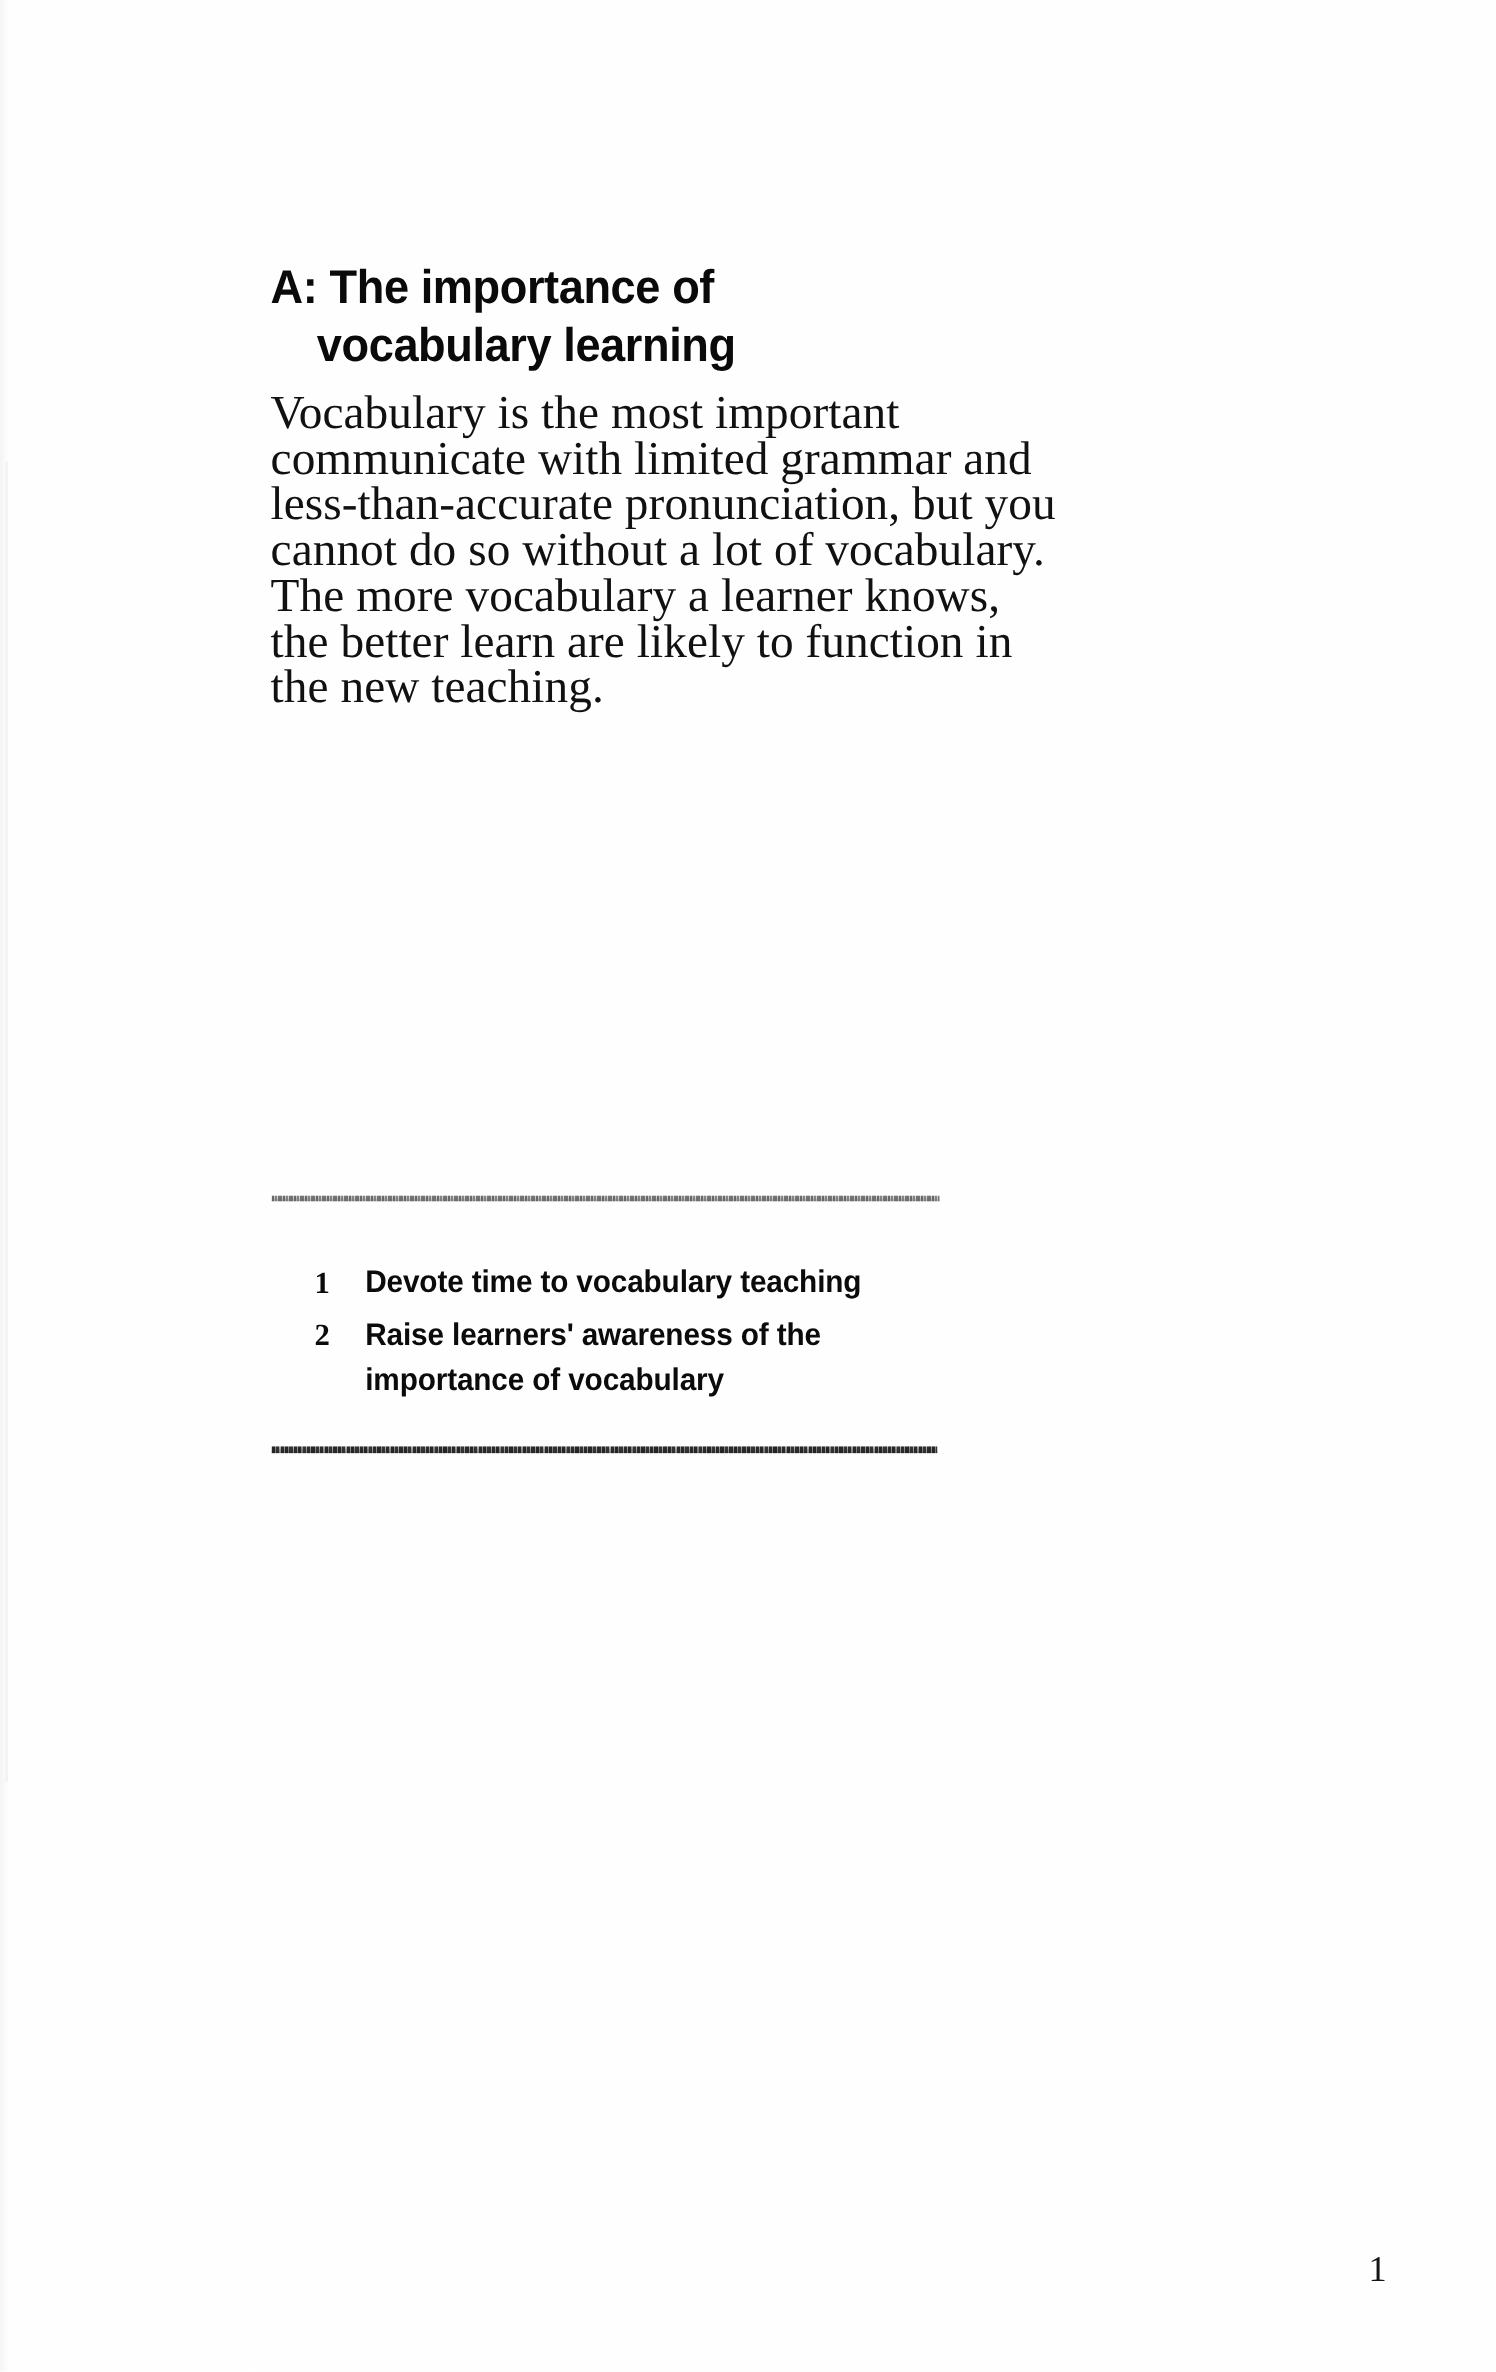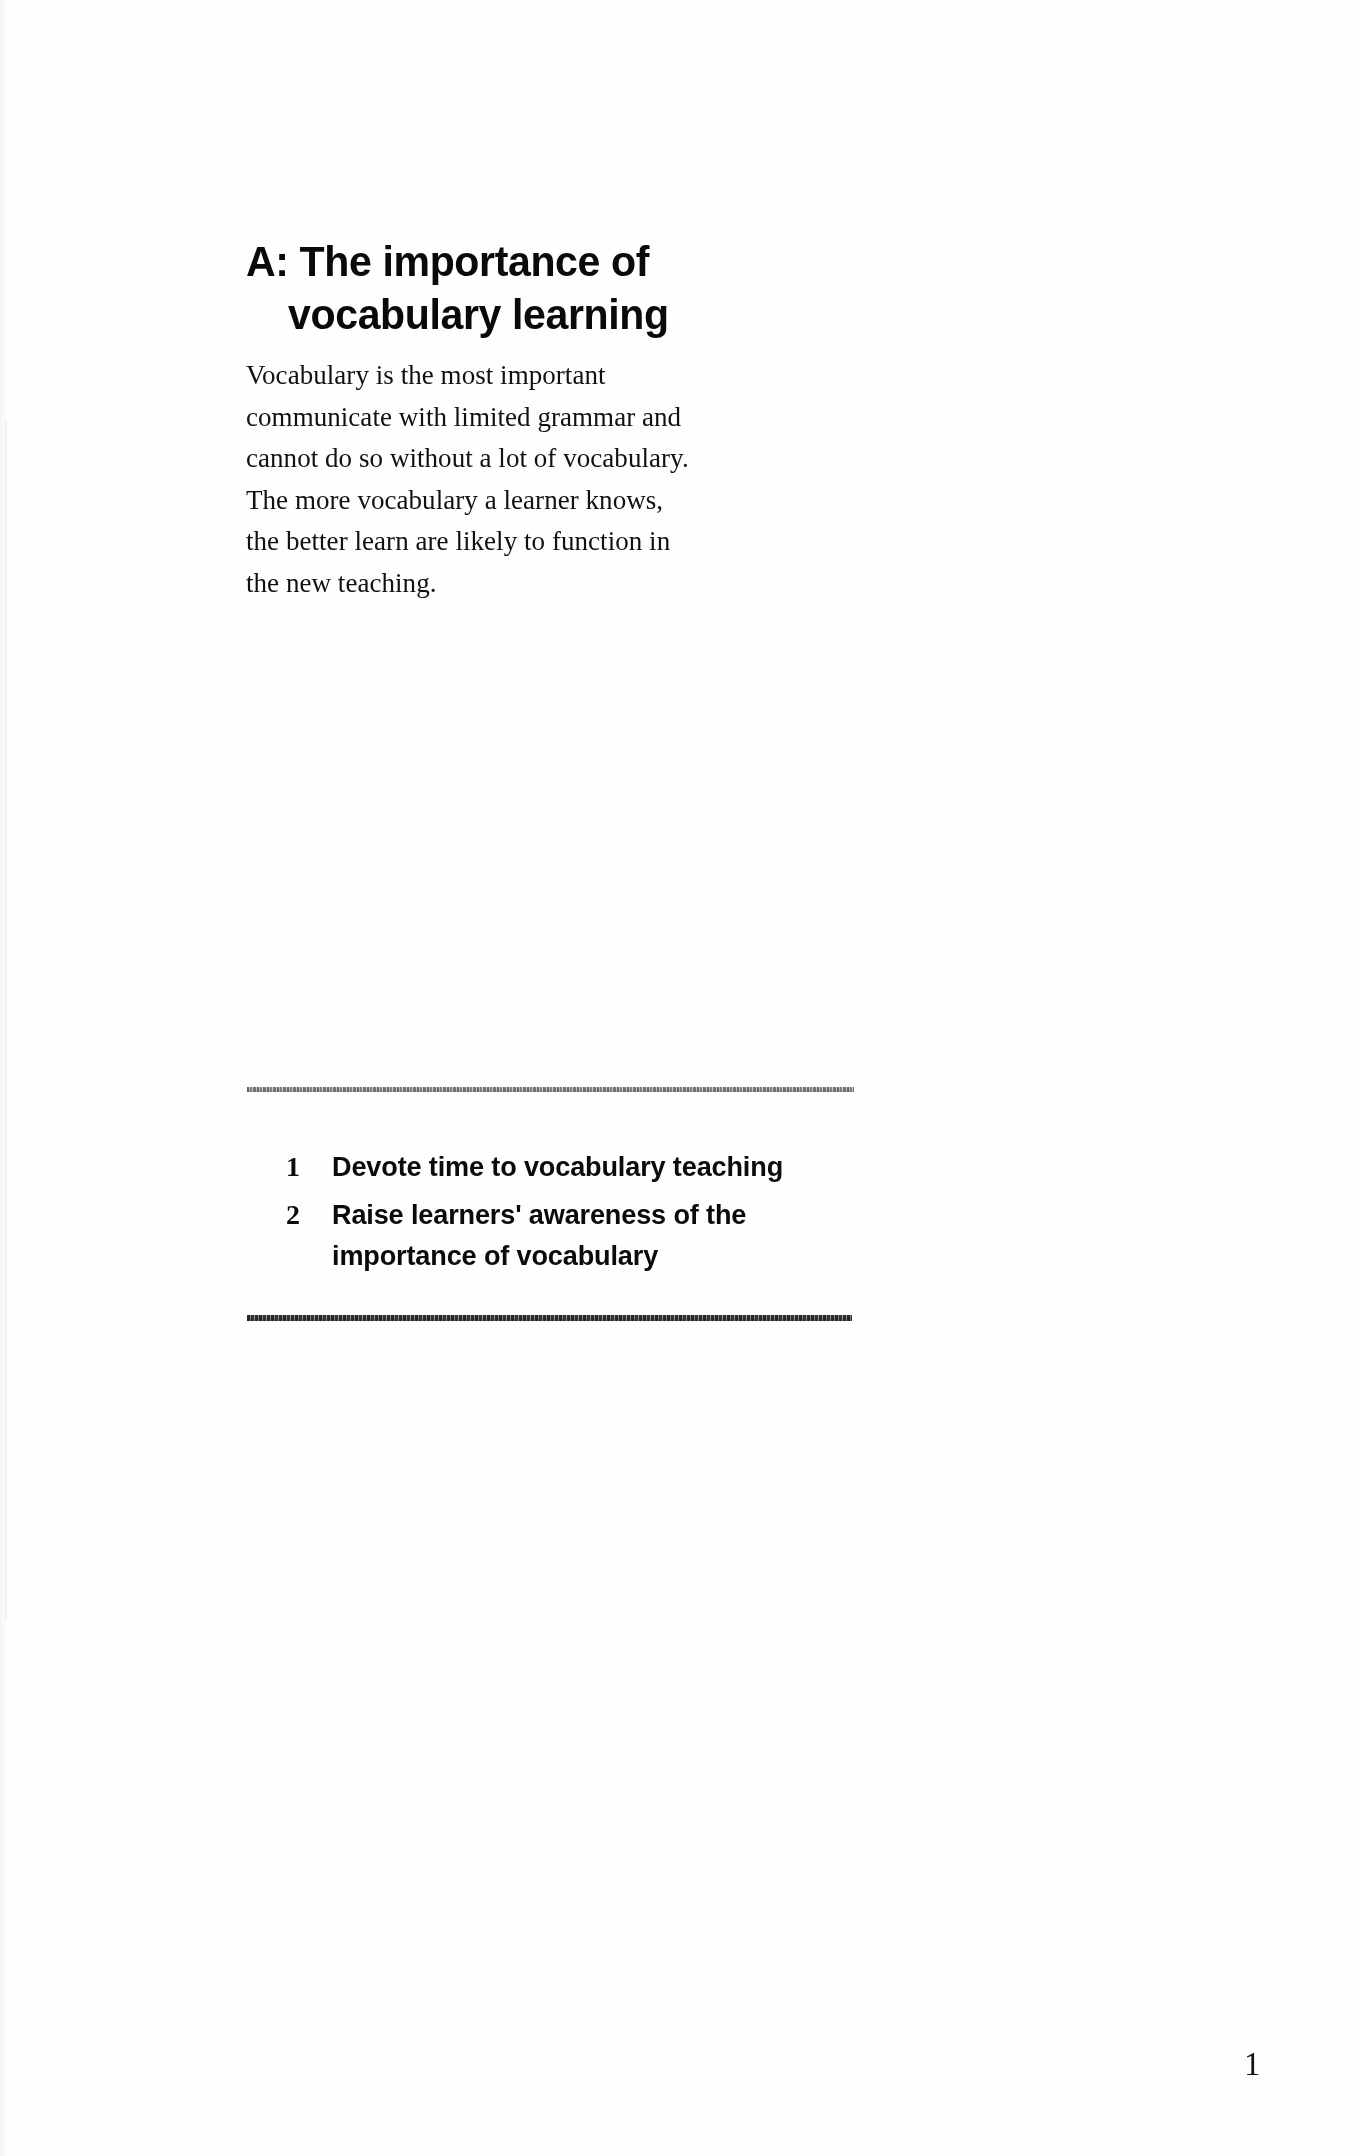--- a/index.html
+++ b/index.html
@@ -69,21 +69,21 @@
   .heading-line-1 { display: block; }
   .heading-line-2 { display: block; padding-left: 44px; }
 
   
   .body-para {
     position: absolute;
     left: 246px;
     top: 355px;
     width: 660px;
     font-family: "Liberation Serif", "DejaVu Serif", serif;
-    font-size: 27px;
+    font-size: 43px;
     line-height: 41.5px;
     color: #111111;
     letter-spacing: 0.05px;
   }
   .body-para .bline { display: block; white-space: nowrap; }
 
   
   .rule {
     position: absolute;
     left: 247px;
@@ -168,20 +168,21 @@
   <div id="content">
 
     <h1 class="heading">
       <span class="heading-line-1">A: The importance of</span>
       <span class="heading-line-2">vocabulary learning</span>
     </h1>
 
     <div class="body-para">
       <span class="bline">Vocabulary is the most important</span>
       <span class="bline">communicate with limited grammar and</span>
+      <span class="bline">less-than-accurate pronunciation, but you</span>
       <span class="bline">cannot do so without a lot of vocabulary.</span>
       <span class="bline">The more vocabulary a learner knows,</span>
       <span class="bline">the better learn are likely to function in</span>
       <span class="bline">the new teaching.</span>
     </div>
 
     <div class="rule" id="rule-top"></div>
 
     <ol id="task-list">
       <li class="task-item">

